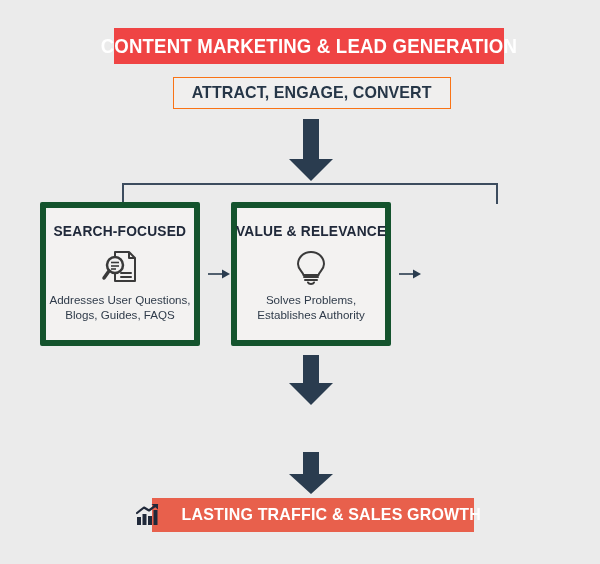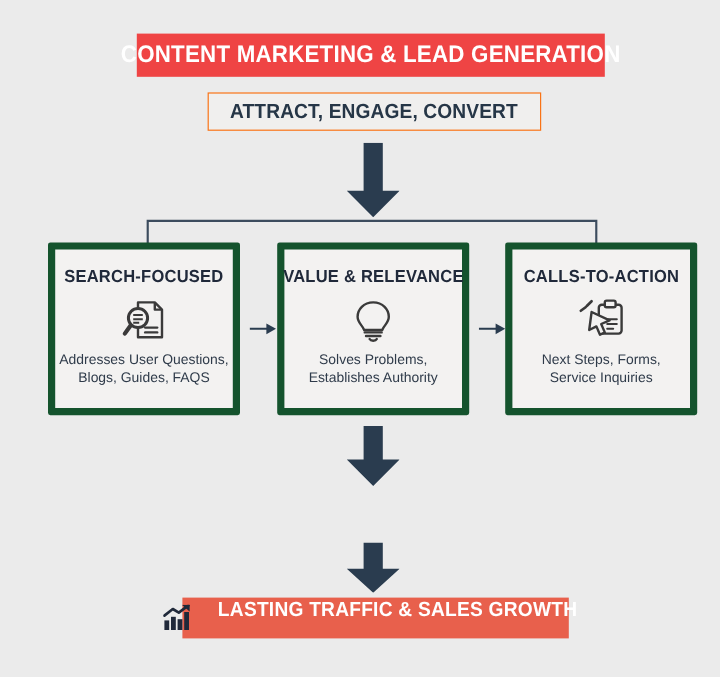--- a/index.html
+++ b/index.html
@@ -160,20 +160,21 @@
 
   
   .final-bar {
     position: absolute;
     left: 152px;
     top: 498px;
     width: 322px;
     height: 34px;
     background: #e8604c;
     display: flex;
+    align-items: center;
     justify-content: center;
     gap: 12px;
   }
   .final-bar .bar-icon {
     color: #20293a;
     display: flex;
     align-items: center;
   }
   .final-bar .txt {
     color: #ffffff;
@@ -241,37 +242,20 @@
     </div>
     <div class="card-desc">Solves Problems,
 Establishes Authority</div>
   </div>
 
   <svg id="mini-arrow-2" class="mini-arrow" viewBox="0 0 22 16">
     <line x1="0" y1="8" x2="16" y2="8" stroke="currentColor" stroke-width="1.6"></line>
     <path d="M14 3.5 L22 8 L14 12.5 Z" fill="currentColor"></path>
   </svg>
 
-  <div class="card" id="card-3">
-    <div class="card-title">CALLS-TO-ACTION</div>
-    <div class="card-icon">
-      <svg width="42" height="40" viewBox="0 0 42 40">
-        <rect x="19" y="8" width="19" height="24" rx="2.5" fill="none" stroke="#3a3a3a" stroke-width="2"></rect>
-        <rect x="24" y="4.5" width="9" height="5.5" rx="1.5" fill="#f3f2f1" stroke="#3a3a3a" stroke-width="2"></rect>
-        <line x1="26" y1="20" x2="34" y2="20" stroke="#3a3a3a" stroke-width="1.7" stroke-linecap="round"></line>
-        <line x1="26" y1="24" x2="34" y2="24" stroke="#3a3a3a" stroke-width="1.7" stroke-linecap="round"></line>
-        <line x1="26" y1="28" x2="31" y2="28" stroke="#3a3a3a" stroke-width="1.7" stroke-linecap="round"></line>
-        <path d="M13 14 L28 21 L21 24 L24 31 L20 33 L17 26 L11 29 Z" fill="#f3f2f1" stroke="#3a3a3a" stroke-width="2" stroke-linejoin="round"></path>
-        <line x1="9" y1="9" x2="13" y2="5" stroke="#3a3a3a" stroke-width="2.2" stroke-linecap="round"></line>
-        <line x1="4" y1="13" x2="8" y2="10" stroke="#3a3a3a" stroke-width="2.2" stroke-linecap="round"></line>
-      </svg>
-    </div>
-    <div class="card-desc">Next Steps, Forms,
-Service Inquiries</div>
-  </div>
 
   <svg id="arrow-mid" class="big-arrow" viewBox="0 0 44 50" preserveAspectRatio="none">
     <path d="M14 0 H30 V28 H44 L22 50 L0 28 H14 Z" fill="currentColor"></path>
   </svg>
 
 
   <svg id="arrow-bottom" class="big-arrow" viewBox="0 0 44 42" preserveAspectRatio="none">
     <path d="M14 0 H30 V22 H44 L22 42 L0 22 H14 Z" fill="currentColor"></path>
   </svg>
 

